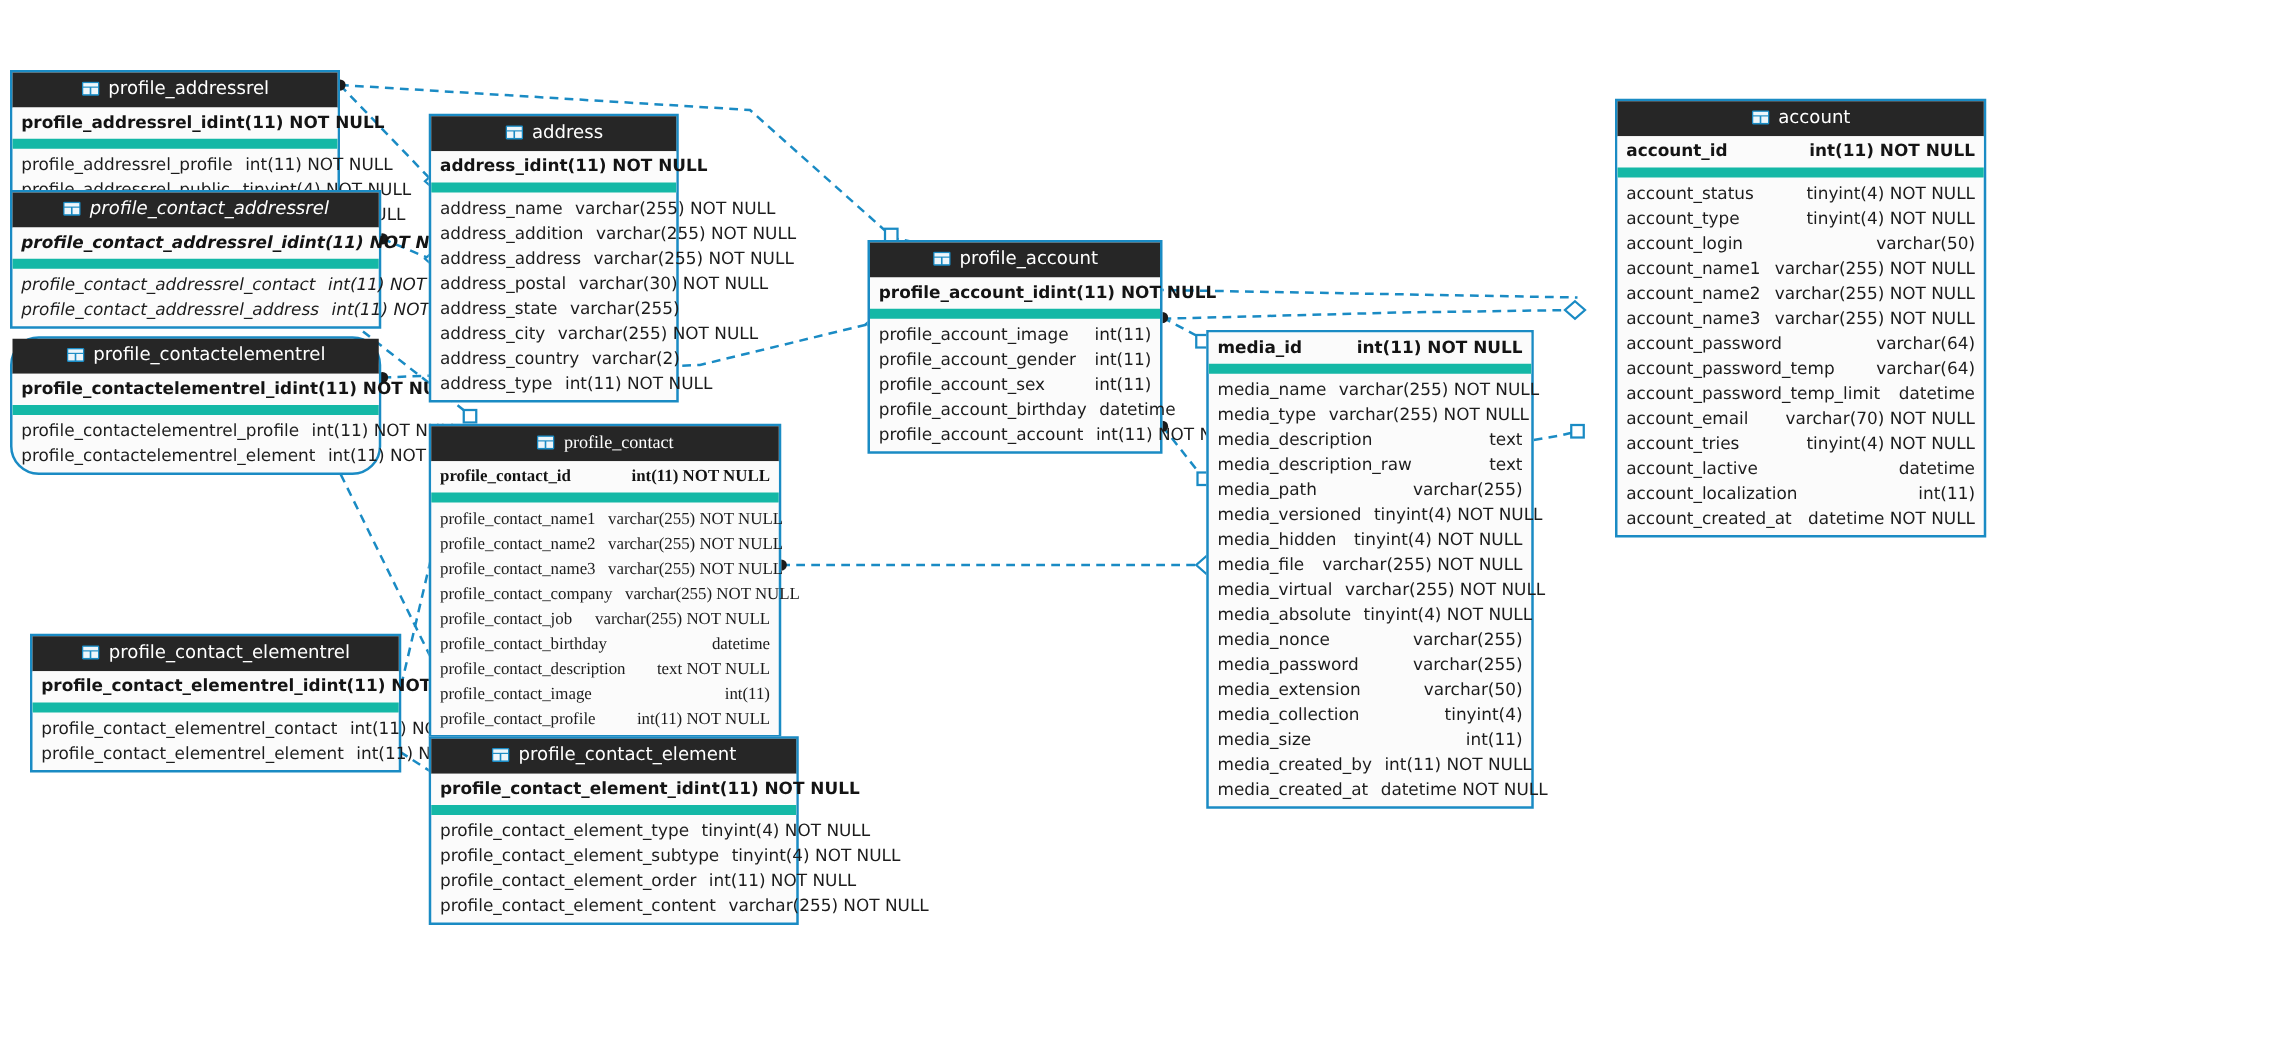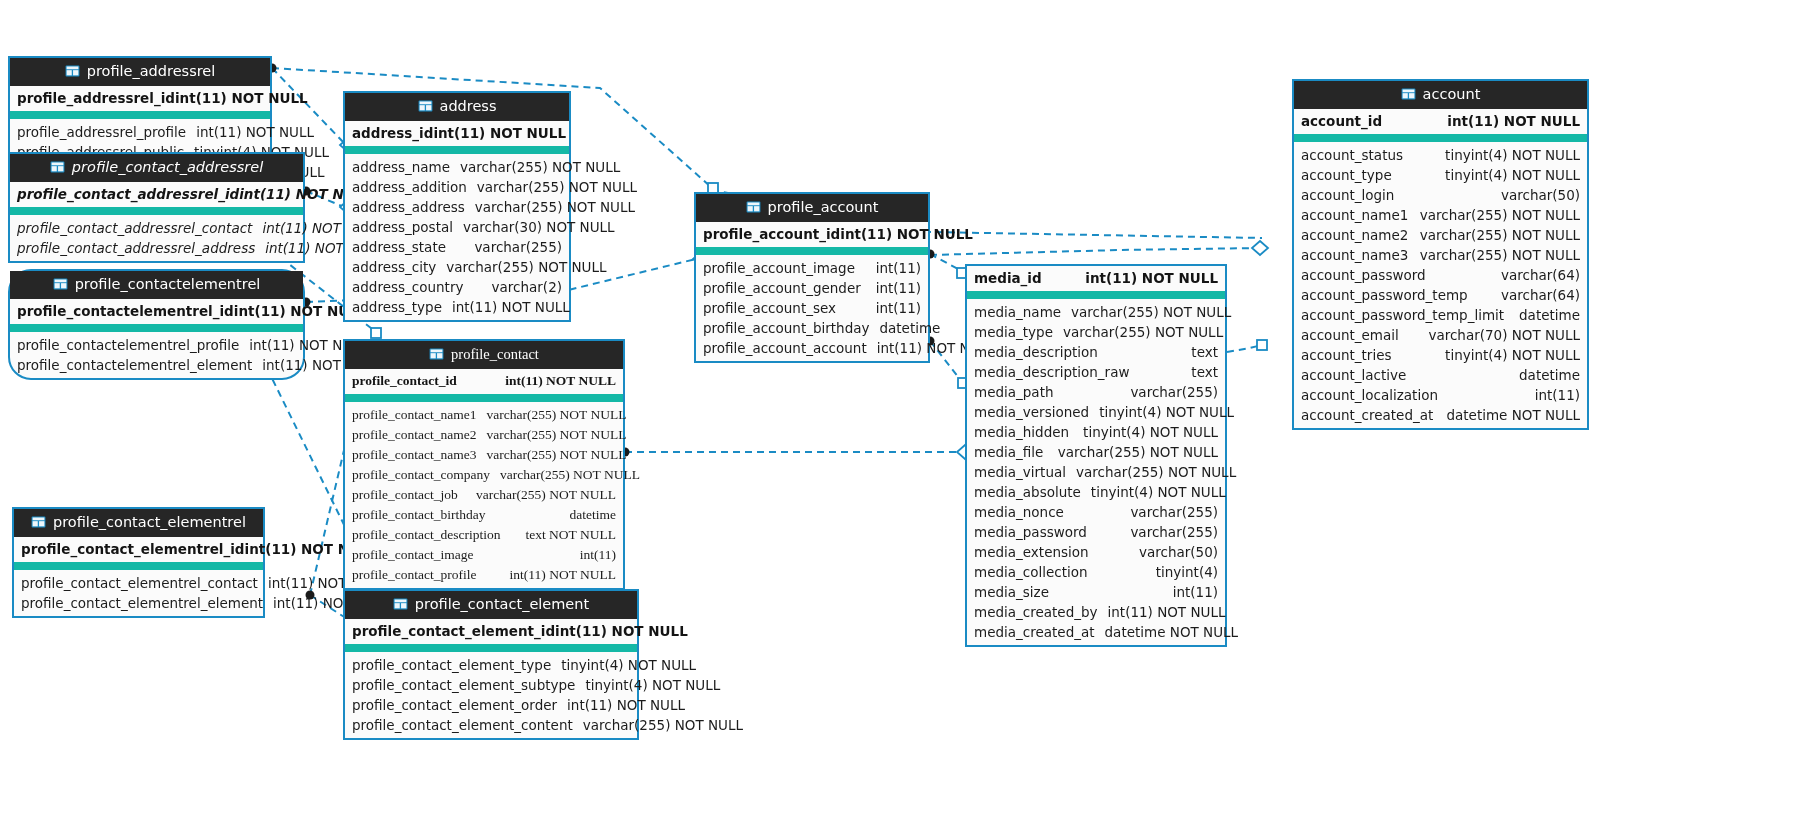--- a/index.html
+++ b/index.html
@@ -218,21 +218,21 @@
           <div class="field-row">
             <span class="col-name">profile_contactelementrel_profile</span>
             <span class="col-type">int(11) NOT NULL</span>
           </div>
           <div class="field-row">
             <span class="col-name">profile_contactelementrel_element</span>
             <span class="col-type">int(11) NOT NULL</span>
           </div>
         </div>
       </div>
-      <div class="entity" style="left: 12px; top: 507px; width: 253px;">
+      <div class="entity" style="left: 24px; top: 507px; width: 297px;">
         <div class="entity-header">
           <span class="tbl-icon">
             <svg viewBox="0 0 16 13" width="15" height="12" aria-hidden="true">
               <rect x="0.5" y="0.5" width="15" height="12" rx="1" fill="#1a8bc4"></rect>
               <rect x="1.6" y="1.6" width="12.8" height="3.0" fill="#ffffff" opacity="0.92"></rect>
               <rect x="1.6" y="5.6" width="5.6" height="5.6" fill="#ffffff" opacity="0.92"></rect>
               <rect x="8.6" y="5.6" width="5.8" height="5.6" fill="#ffffff" opacity="0.92"></rect>
             </svg>
           </span>
           <span>profile_contact_elementrel</span>
@@ -245,21 +245,21 @@
           <div class="field-row">
             <span class="col-name">profile_contact_elementrel_contact</span>
             <span class="col-type">int(11) NOT NULL</span>
           </div>
           <div class="field-row">
             <span class="col-name">profile_contact_elementrel_element</span>
             <span class="col-type">int(11) NOT NULL</span>
           </div>
         </div>
       </div>
-      <div class="entity" style="left: 343px; top: 91px; width: 228px;">
+      <div class="entity" style="left: 343px; top: 91px; width: 200px;">
         <div class="entity-header">
           <span class="tbl-icon">
             <svg viewBox="0 0 16 13" width="15" height="12" aria-hidden="true">
               <rect x="0.5" y="0.5" width="15" height="12" rx="1" fill="#1a8bc4"></rect>
               <rect x="1.6" y="1.6" width="12.8" height="3.0" fill="#ffffff" opacity="0.92"></rect>
               <rect x="1.6" y="5.6" width="5.6" height="5.6" fill="#ffffff" opacity="0.92"></rect>
               <rect x="8.6" y="5.6" width="5.8" height="5.6" fill="#ffffff" opacity="0.92"></rect>
             </svg>
           </span>
           <span>address</span>

